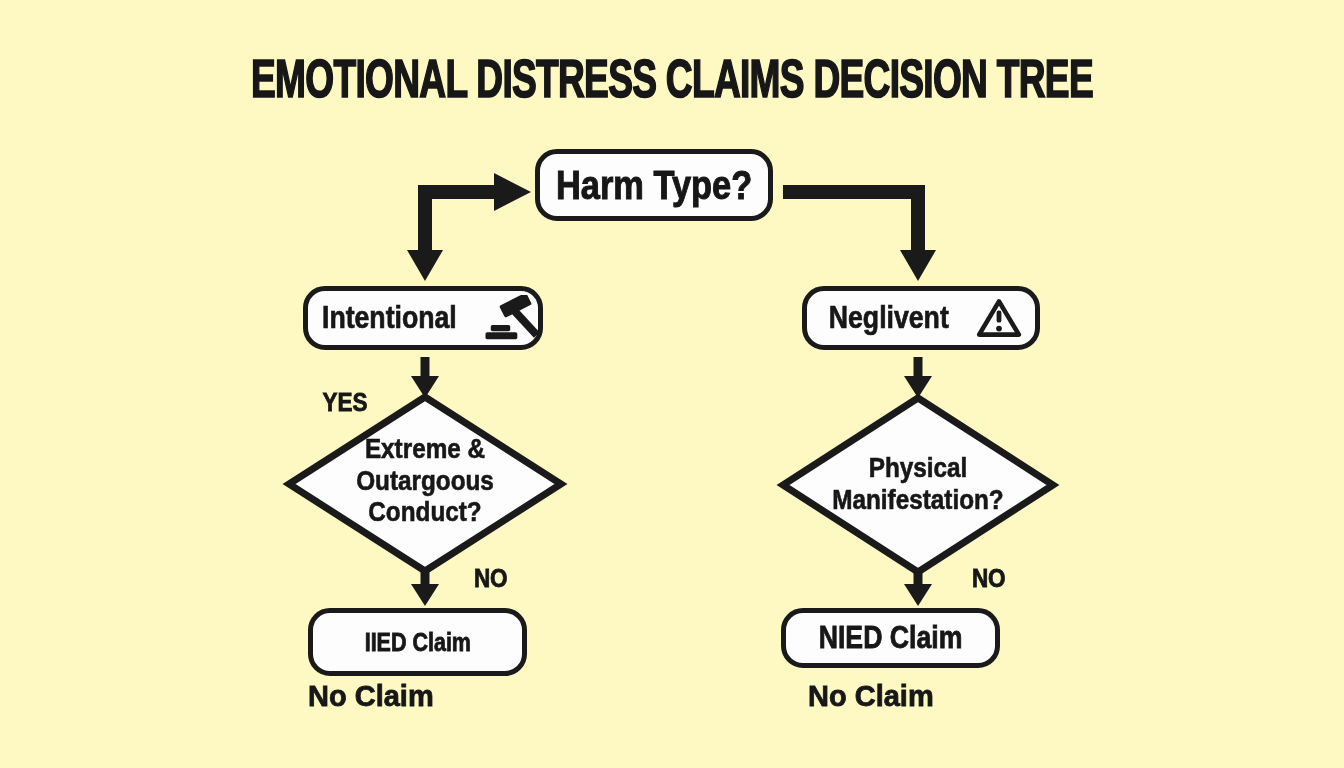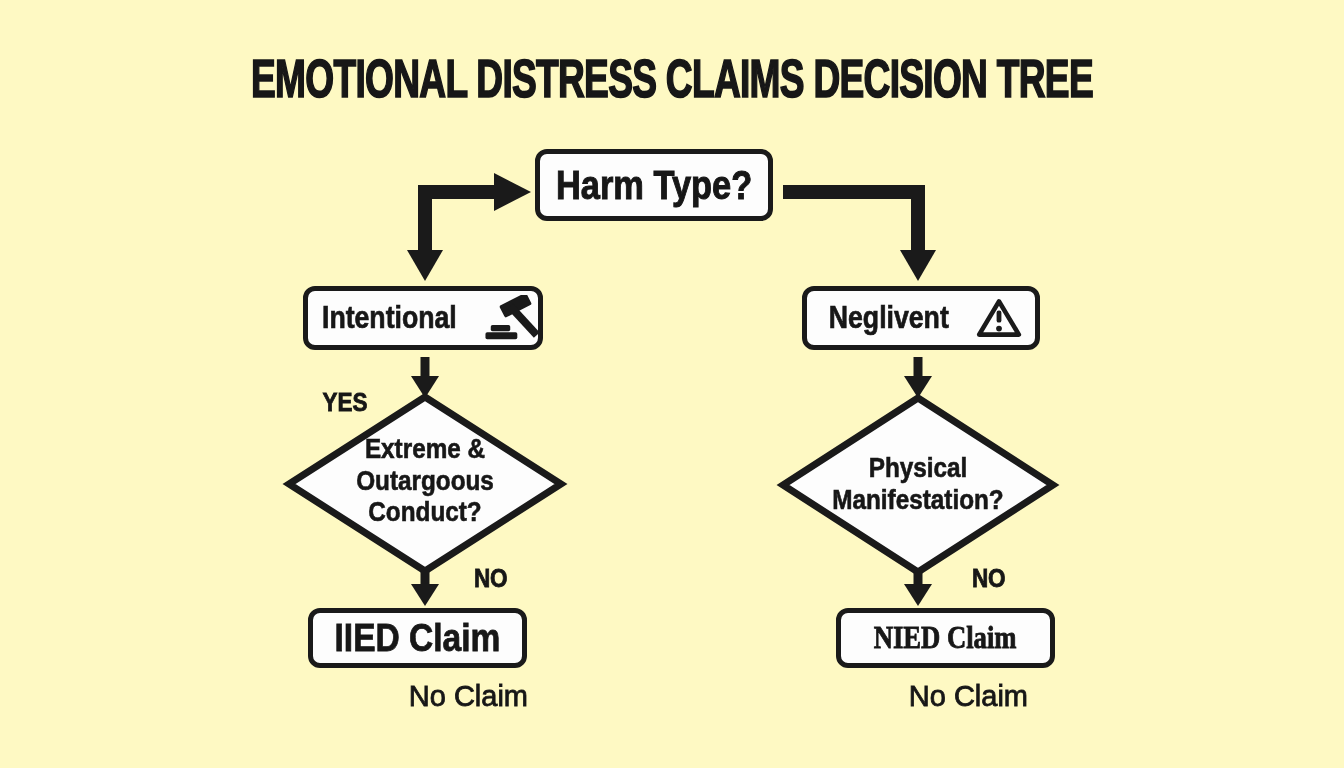--- a/index.html
+++ b/index.html
@@ -28,34 +28,34 @@
     font-weight: 700;
     letter-spacing: -1px;
     -webkit-text-stroke: 1.7px #171717;
     transform: translateX(-50%) scaleX(0.70);
   }
   .node {
     position: absolute;
     box-sizing: border-box;
     background: #fdfdfd;
     border: 5px solid #1a1a1a;
-    border-radius: 12px;
+    border-radius: 22px;
     display: flex;
     align-items: center;
     justify-content: center;
     gap: 16px;
     font-weight: 700;
     z-index: 2;
   }
   .cond { display: inline-block; transform: scaleX(0.86); white-space: nowrap; }
   .node-root   { left: 535px; top: 149px; width: 238px; height: 72px; font-size: 40px; -webkit-text-stroke: 1px #171717; }
   .node-intentional { left: 303px; top: 286px; width: 240px; height: 64px; font-size: 31px; -webkit-text-stroke: 0.7px #171717; padding-left: 6px; }
   .node-negligent   { left: 802px; top: 286px; width: 238px; height: 64px; font-size: 31px; text-align: center; -webkit-text-stroke: 0.7px #171717; }
-  .node-iied  { left: 308px; top: 608px; width: 219px; height: 60px; font-size: 39px; -webkit-text-stroke: 0.8px #171717; }
-  .node-nied  { left: 836px; top: 608px; width: 219px; height: 60px; font-size: 31px; font-family: Liberation Serif, serif; -webkit-text-stroke: 0.8px #171717; }
+  .node-iied  { left: 308px; top: 608px; width: 219px; height: 68px; font-size: 25px; -webkit-text-stroke: 0.8px #171717; }
+  .node-nied  { left: 781px; top: 608px; width: 219px; height: 60px; font-size: 31px; -webkit-text-stroke: 0.8px #171717; }
   .node .icon { flex: 0 0 auto; display: block; }
   .diamond-label {
     position: absolute;
     text-align: center;
     font-size: 27px;
     font-weight: 700;
     line-height: 1.17;
     -webkit-text-stroke: 0.6px #171717;
     transform: scaleX(0.9);
     z-index: 2;
@@ -69,23 +69,23 @@
     -webkit-text-stroke: 0.8px #171717;
     transform: scaleX(0.9);
     z-index: 2;
   }
   .edge-yes-left { left: 320px; top: 388px; }
   .edge-no-left  { left: 472px; top: 564px; }
   .edge-no-right { left: 970px; top: 564px; }
   .fallback-label {
     position: absolute;
     width: 220px;
-    text-align: right;
+    text-align: left;
     font-size: 29px;
-    font-weight: 400;
+    font-weight: 700;
     -webkit-text-stroke: 0.8px #171717;
     z-index: 2;
   }
   .fallback-left  { left: 308px; top: 680px; }
   .fallback-right { left: 808px; top: 680px; }
 </style>
 </head>
 <body>
 
 <div class="canvas">

